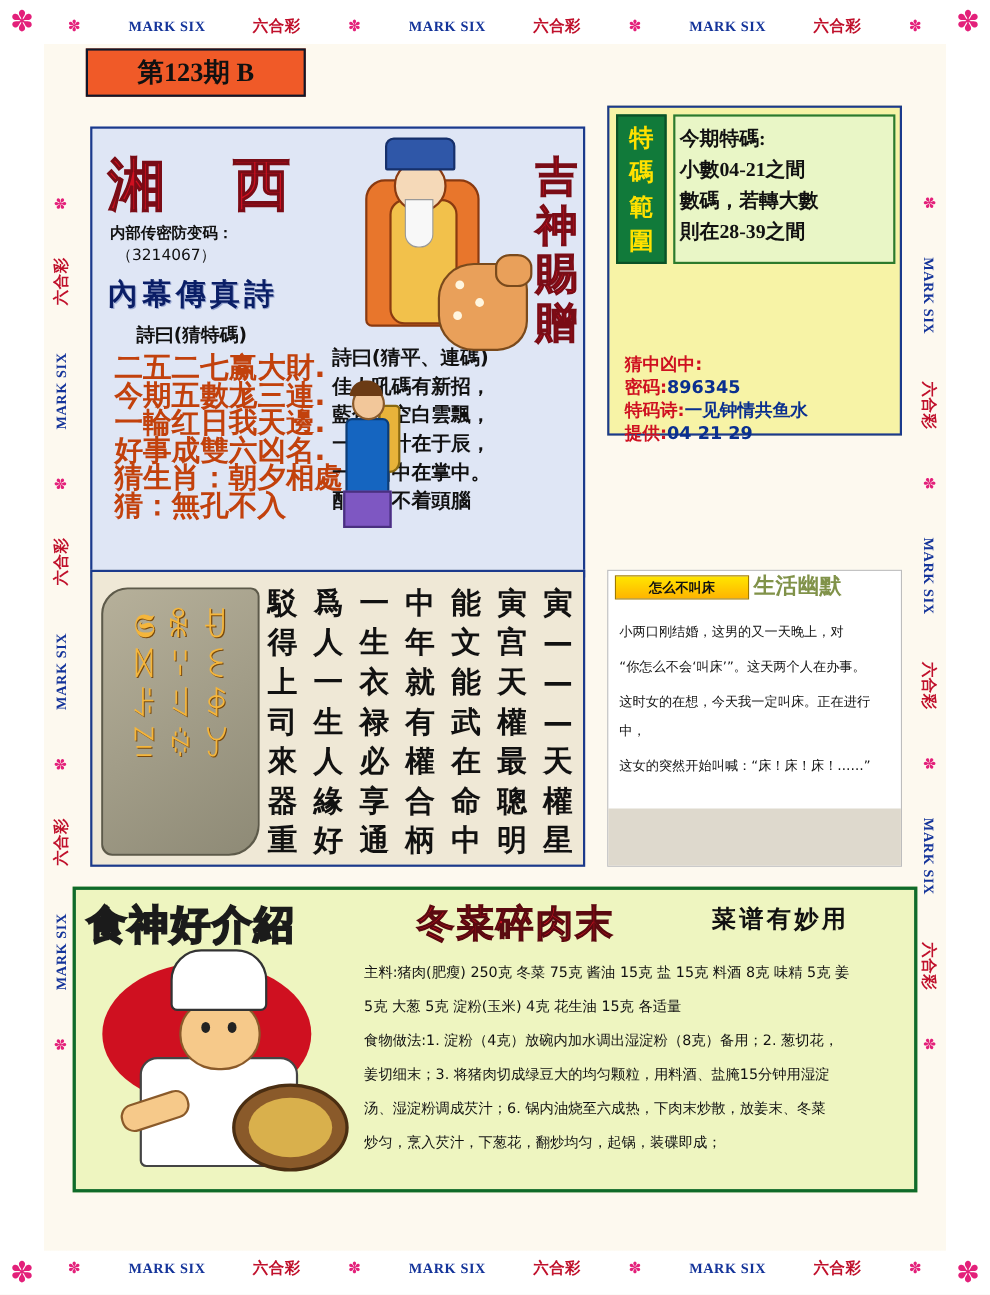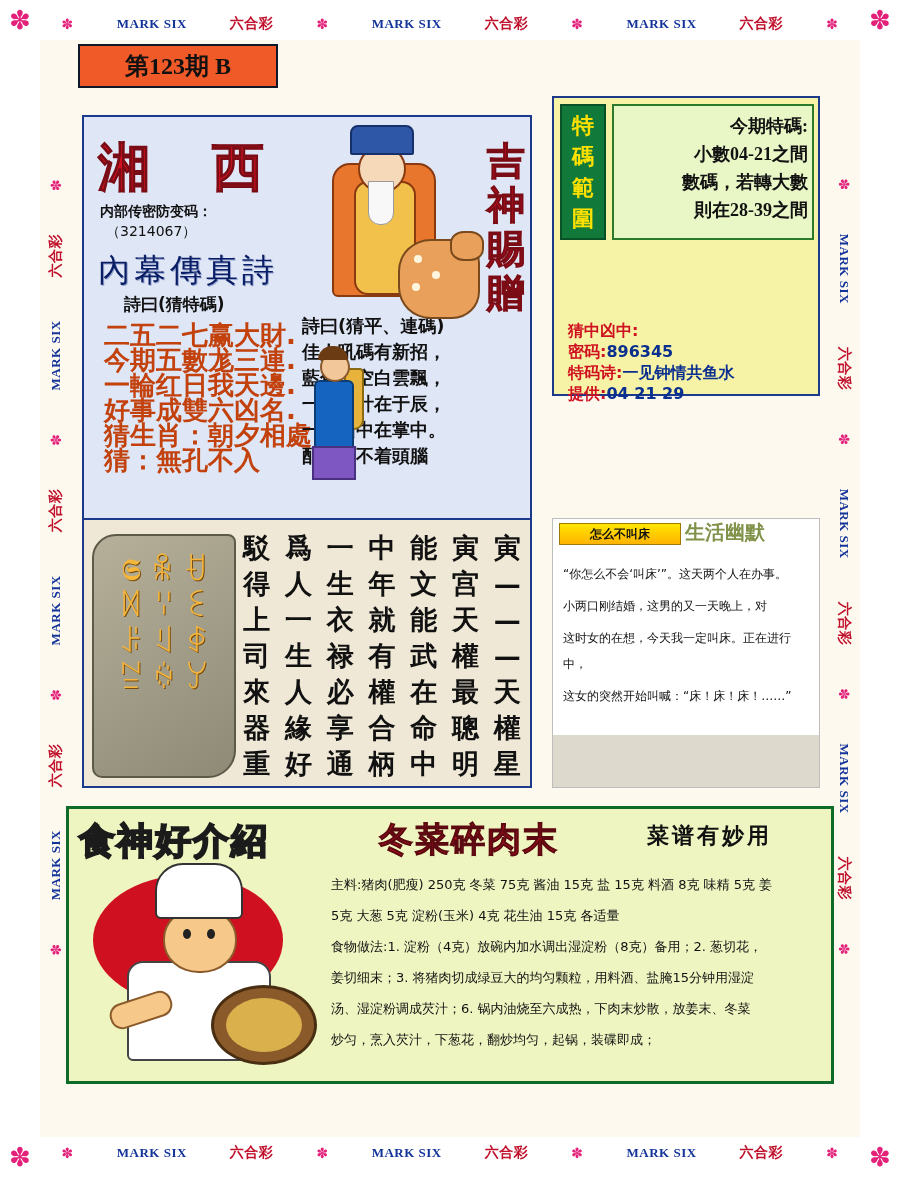--- a/index.html
+++ b/index.html
@@ -70,21 +70,21 @@
     font-family:"DejaVu Sans",sans-serif;font-weight:bold;font-size:52px;
     color:#cf1020;letter-spacing:22px;
     -webkit-text-stroke:1px #7a0c16;
   }
   .sub-secret{
     position:absolute;left:16px;top:86px;font-size:14px;color:#111;font-weight:bold;
   }
   .sub-secret2{position:absolute;left:22px;top:106px;font-size:14px;color:#111;}
   .title-neimu{
     position:absolute;left:14px;top:132px;
-    font-family:"Liberation Serif",serif;font-weight:normal;font-size:32px;color:#0a1e66;
+    font-family:"Liberation Serif",serif;font-weight:bold;font-size:27px;color:#0a1e66;
     letter-spacing:4px;
     text-shadow:1px 1px 0 #9aa8d0;
   }
   .shiyue{position:absolute;left:40px;top:176px;font-size:17px;color:#111;font-weight:bold;}
   .poem-left{
     position:absolute;left:20px;top:206px;font-size:26px;line-height:25px;color:#c2410c;font-weight:bold;
     font-family:"DejaVu Sans",sans-serif;
   }
   .poem-left div{white-space:nowrap;}
   .poem-mid{
@@ -117,21 +117,21 @@
     background:#117a3a;border:2px solid #0a5127;
     color:#ffe100;font-weight:bold;font-size:22px;
     display:flex;flex-direction:column;align-items:center;justify-content:space-around;
     padding:4px 0;box-sizing:border-box;
   }
   .tema-text{
     position:absolute;left:58px;top:6px;width:202px;height:136px;
     background:#e9f6c6;border:2px solid #2c7a2c;
     box-sizing:border-box;padding:6px 4px;
     font-family:"Liberation Serif",serif;font-weight:bold;font-size:18px;color:#111;
-    line-height:28px;text-align:right;
+    line-height:28px;text-align:left;
   }
   .daxiao-box{
     position:absolute;left:6px;top:150px;width:254px;height:66px;
     background:#fff6a8;border:2px solid #1b3a8c;box-sizing:border-box;
     display:flex;flex-direction:column;justify-content:center;padding-left:8px;
   }
   .daxiao-line{font-family:"DejaVu Sans",sans-serif;font-weight:bold;font-size:21px;color:#0a2f8f;line-height:30px;}
   .daxiao-line b{color:#cf1020;}
   .guess-box{
     position:absolute;left:6px;top:222px;width:254px;height:72px;
@@ -437,22 +437,22 @@
         <span>通</span>
         <span>好</span>
         <span>重</span>
       </div>
     </div>
 
     <div class="panel panel-d">
       <div class="joke-title-bar">怎么不叫床</div>
       <div class="joke-brand">生活幽默</div>
       <div class="joke-body">
+        <p>小两口刚结婚，这男的又一天晚上，对</p>
         <p>“你怎么不会‘叫床’”。这天两个人在办事。</p>
-        <p>小两口刚结婚，这男的又一天晚上，对</p>
         <p>这时女的在想，今天我一定叫床。正在进行中，</p>
         <p>这女的突然开始叫喊：“床！床！床！……”</p>
       </div>
       <div class="joke-shade"></div>
     </div>
 
     <div class="panel panel-e">
       <div class="recipe-title">食神好介紹</div>
       <div class="recipe-dish">冬菜碎肉末</div>
       <div class="recipe-tag">菜谱有妙用</div>

